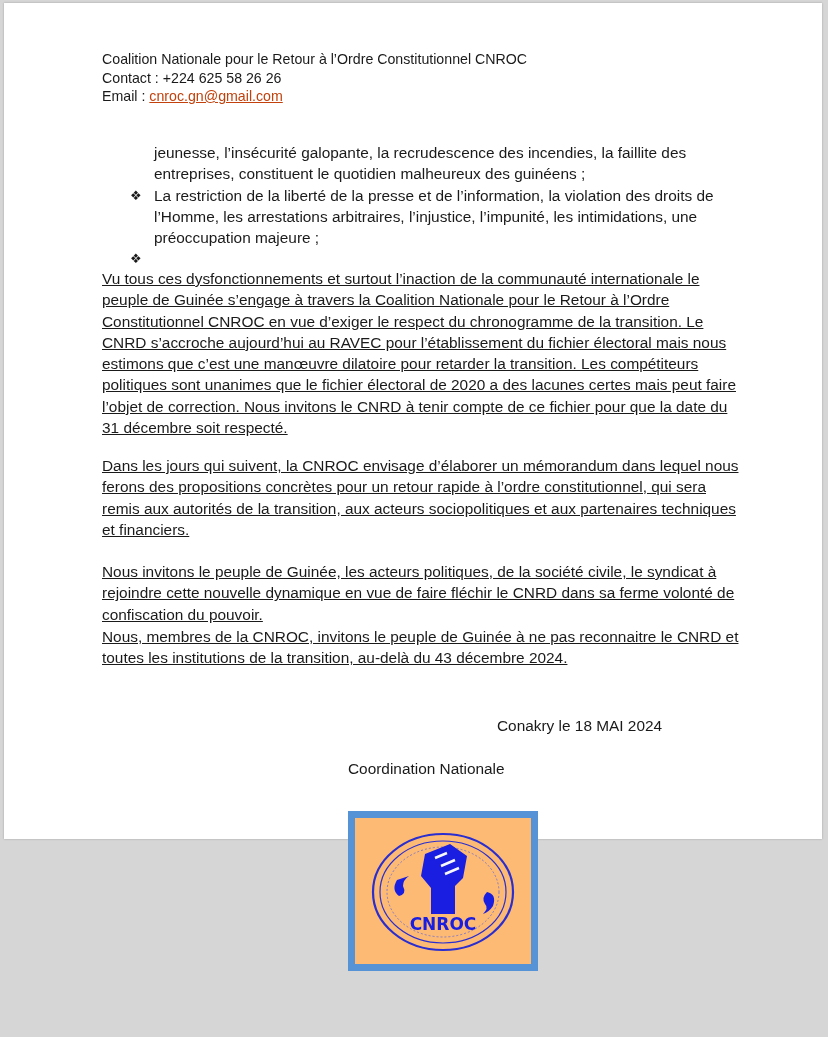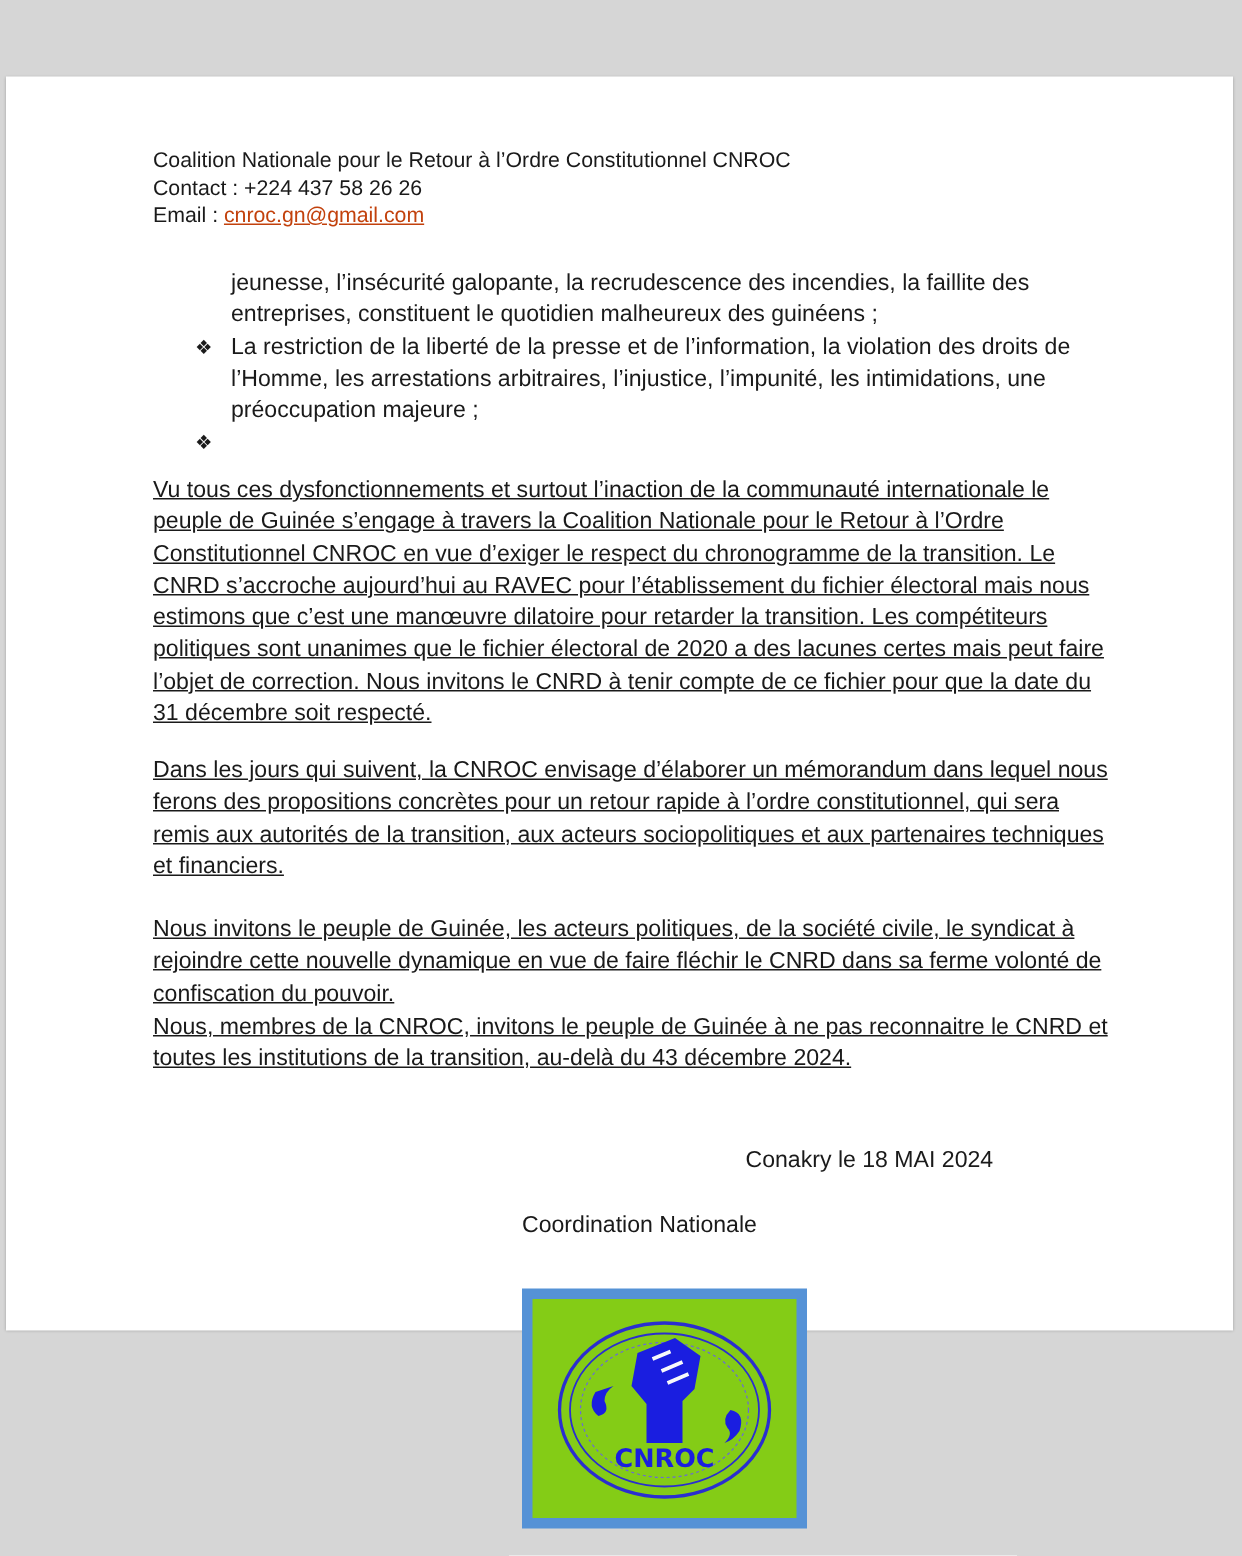--- a/index.html
+++ b/index.html
@@ -6,46 +6,45 @@
   body {
     width: 828px; height: 1037px; overflow: hidden;
     background: #d6d6d6;
     font-family: "Liberation Sans", "DejaVu Sans", sans-serif;
     color: #1a1a1a;
   }
   .page {
     position: absolute; left: 4px; top: 3px; width: 818px; height: 836px;
     background: #ffffff;
     box-shadow: 0 0 2px rgba(0,0,0,0.25);
-    margin-top: 48px;
   }
   .header { position: absolute; left: 98px; top: 47px; font-size: 14.2px; line-height: 18.5px; }
   .header a { color: #c2410c; text-decoration: underline; }
-  .bullets { position: absolute; left: 98px; top: 127px; width: 640px; font-size: 15.4px; line-height: 21.3px; }
+  .bullets { position: absolute; left: 98px; top: 139px; width: 640px; font-size: 15.4px; line-height: 21.3px; }
   .bullet-cont { padding-left: 52px; }
   .bullet { position: relative; padding-left: 52px; }
   .bullet .mark { position: absolute; left: 28px; top: 0; font-size: 13px; }
   .para { position: absolute; left: 98px; width: 640px; font-size: 15.4px; line-height: 21.3px; text-decoration: underline; }
   .date { position: absolute; left: 493px; top: 714px; font-size: 15.4px; }
   .sign { position: absolute; left: 344px; top: 757px; font-size: 15.4px; }
   .logo-frame {
     position: absolute; left: 344px; top: 808px; width: 190px; height: 160px;
     background: #5592d6; box-sizing: border-box; padding: 7px;
   }
-  .logo-inner { width: 100%; height: 100%; background: #84cc16; position: relative; }
+  .logo-inner { width: 100%; height: 100%; background: #fdba74; position: relative; }
   .logo-inner svg { position: absolute; left: 0; top: 0; }
 </style>
 </head>
 <body>
 
 <div class="page">
 
   <div class="header">
     <div>Coalition Nationale pour le Retour à l’Ordre Constitutionnel CNROC</div>
-    <div><span>Contact : </span><span>+224 437 58 26 26</span></div>
+    <div><span>Contact : </span><span>+224 625 58 26 26</span></div>
     <div><span>Email : </span><a>cnroc.gn@gmail.com</a></div>
   </div>
 
   <div class="bullets">
     <div class="bullet-cont">jeunesse, l’insécurité galopante, la recrudescence des incendies, la faillite des entreprises, constituent le quotidien malheureux des guinéens ;</div>
     <div class="bullet">
       <span class="mark">❖</span>
       <span>La restriction de la liberté de la presse et de l’information, la violation des droits de l’Homme, les arrestations arbitraires, l’injustice, l’impunité, les intimidations, une préoccupation majeure ;</span>
     </div>
     <div class="bullet">

